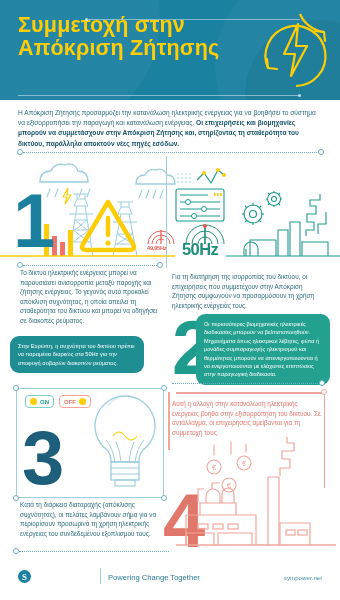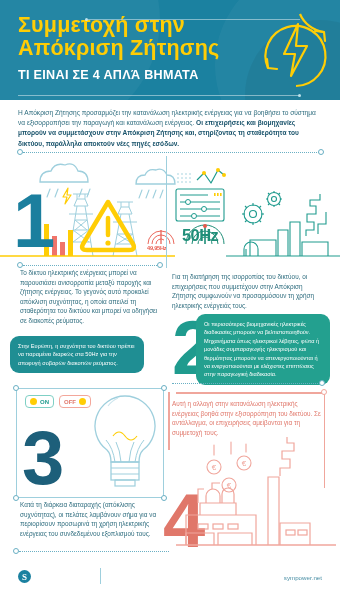--- a/index.html
+++ b/index.html
@@ -115,21 +115,21 @@
   .pill.off { border:1px solid #f3a79b; color:#e0776a; }
   .dotyel { width:7px; height:7px; border-radius:50%; background:#ffcd05; }
 
   
   #freq-red {
     position:absolute; left:147px; top:245px;
     font-size:5.6px; font-weight:bold; color:#e8584b;
     letter-spacing:-0.2px;
   }
   #freq-green {
-    position:absolute; left:182px; top:226px;
+    position:absolute; left:182px; top:240px;
     font-size:16.5px; font-weight:bold; color:#1f8e78;
     letter-spacing:-0.6px;
   }
 
   
   #footer {
     position:absolute; left:0; top:560px; width:340px; height:40px;
     background:#ffffff;
   }
   #logo-wrap {
@@ -163,21 +163,20 @@
 </head>
 <body>
 
 <div id="header">
   <div class="blob1"></div>
   <div class="blob2"></div>
   <div class="blob3"></div>
 
   <div id="hdr-title">Συμμετοχή στην
 Απόκριση Ζήτησης</div>
-  <div id="hdr-sub">ΤΙ ΕΙΝΑΙ ΣΕ 4 ΑΠΛΆ ΒΗΜΑΤΑ</div>
 
   <div id="hdr-emblem">
     <svg width="96" height="88" viewBox="0 0 96 88">
       <path d="M20 62 A30 30 0 1 1 48 80" fill="none" stroke="#ffcd05" stroke-width="2.2"></path>
       <path d="M76 26 A30 30 0 0 1 52 8" fill="none" stroke="#ffcd05" stroke-width="2.2"></path>
       <path d="M20 62 l-1 -9 M20 62 l9 1" fill="none" stroke="#ffcd05" stroke-width="2.2" stroke-linecap="round"></path>
       <path d="M76 26 l1 9 M76 26 l-9 -1" fill="none" stroke="#ffcd05" stroke-width="2.2" stroke-linecap="round"></path>
       <path d="M50 18 L36 48 L47 48 L43 70 L59 40 L48 40 Z" fill="none" stroke="#ffcd05" stroke-width="2.2" stroke-linejoin="round"></path>
     </svg>
   </div>
@@ -452,14 +451,15 @@
 
 <div class="framebox-red" style="left:168px; top:392px; width:0; height:58px;"></div>
 <div class="ring" style="left:13px; top:548px;"></div>
 <div class="dotline" style="left:19px; top:551px; width:150px;"></div>
 
 <div id="footer">
   <div id="logo-wrap">
     <div id="logo-mark">S</div>
   </div>
   <div id="footer-div"></div>
+  <div id="tagline">Powering Change Together</div>
   <div id="siteurl">sympower.net</div>
 </div>
 
 </body></html>

